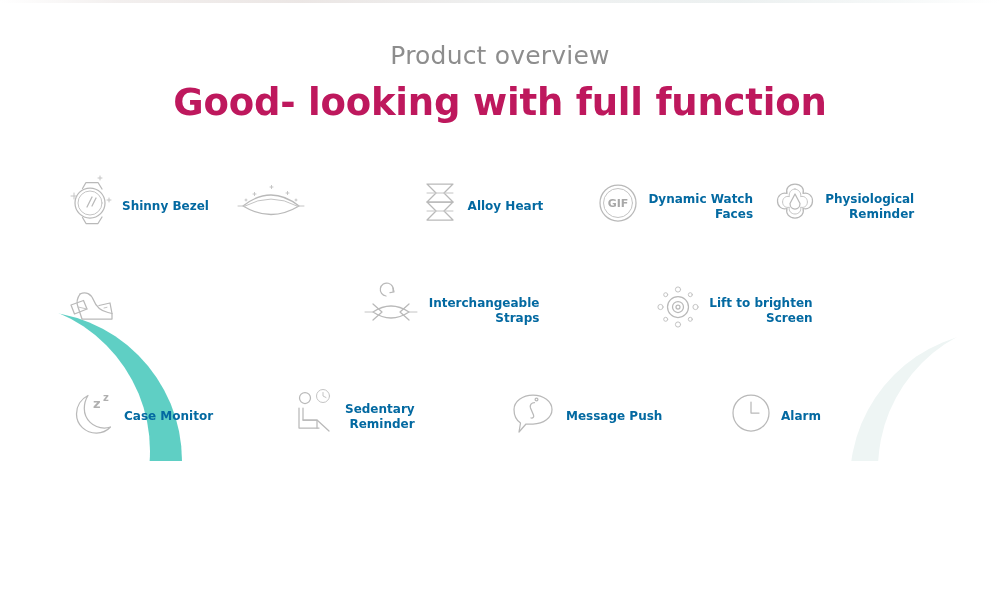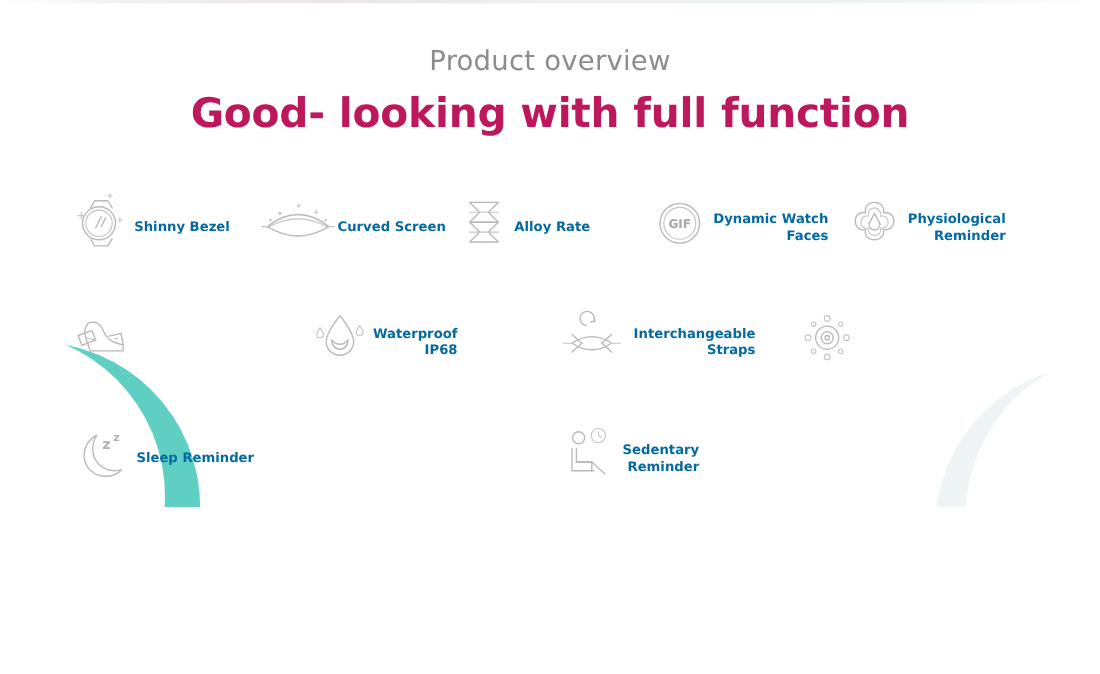--- a/index.html
+++ b/index.html
@@ -207,33 +207,32 @@
             <path class="ln" d="M8 34 Q36 12 64 34 Q36 51 8 34 Z"></path>
             <path class="ln-thin" d="M10 34 Q36 20 62 34"></path>
             <path class="ln-thin" d="M3 34 L10 34 M62 34 L69 34"></path>
             <path class="ln-thin" d="M18 22 L21 22 M19.5 20.5 L19.5 23.5"></path>
             <path class="ln-thin" d="M35 15 L38 15 M36.5 13.5 L36.5 16.5"></path>
             <path class="ln-thin" d="M51 21 L54 21 M52.5 19.5 L52.5 22.5"></path>
             <path class="ln-thin" d="M10 28 L12 28 M11 27 L11 29"></path>
             <path class="ln-thin" d="M60 28 L62 28 M61 27 L61 29"></path>
           </svg>
         </div>
-        <div class="feature-label">Curved Screen</div>
       </div>
 
       <div class="feature-cell">
         <div class="icon-box">
           <svg width="56" height="62" viewBox="0 0 56 62">
             <path class="ln" d="M15 12 L41 12 L32 21 L41 30 L15 30 L24 21 Z"></path>
             <path class="ln" d="M15 30 L41 30 L32 39 L41 48 L15 48 L24 39 Z"></path>
             <path class="ln-thin" d="M15 21 L41 21"></path>
             <path class="ln-thin" d="M15 39 L41 39"></path>
           </svg>
         </div>
-        <div class="feature-label">Alloy Rate</div>
+        <div class="feature-label">Alloy Heart</div>
       </div>
 
       <div class="feature-cell">
         <div class="icon-box">
           <svg width="60" height="62" viewBox="0 0 60 62">
             <circle class="ln" cx="30" cy="31" r="18"></circle>
             <circle class="ln-thin" cx="30" cy="31" r="14.5"></circle>
             <text class="gif-text" x="30" y="35" text-anchor="middle">GIF</text>
           </svg>
         </div>
@@ -278,32 +277,20 @@
             <path class="ln" d="M22 18 C28 15 33 18 35.5 24 C38 30.5 43 35 50 36.5 L54 37.5 L54 43 L24 43"></path>
             <path class="ln" d="M22 18 C19 22 18.5 27 20 31 L24 43"></path>
             <path class="ln" d="M13 29 L25.5 24.5 L29 33 L16.5 38 Z"></path>
             <path class="ln" d="M41 29.5 L52 27 L54 37.5"></path>
             <path class="ln-thin" d="M20 31 L29 33"></path>
             <path class="ln-thin" d="M46 32 L49 31.3"></path>
           </svg>
         </div>
       </div>
 
-      <div class="feature-cell">
-        <div class="icon-box">
-          <svg width="60" height="62" viewBox="0 0 60 62">
-            <path class="ln" d="M30 11 C30 11 42.5 26 42.5 34.5 C42.5 41.5 37 47 30 47 C23 47 17.5 41.5 17.5 34.5 C17.5 26 30 11 30 11 Z"></path>
-            <path class="ln" d="M22.5 33 C22.5 33 25.5 37 30 37 C34.5 37 37.5 33 37.5 33 C37.5 37 34.5 41.5 30 41.5 C25.5 41.5 22.5 37 22.5 33 Z"></path>
-            <path class="ln-thin" d="M12 22 C12 22 15 26 15 28 C15 29.8 13.7 31 12 31 C10.3 31 9 29.8 9 28 C9 26 12 22 12 22 Z"></path>
-            <path class="ln-thin" d="M48 20 C48 20 51 24 51 26 C51 27.8 49.7 29 48 29 C46.3 29 45 27.8 45 26 C45 24 48 20 48 20 Z"></path>
-          </svg>
-        </div>
-        <div class="feature-label">Waterproof
-IP68</div>
-      </div>
 
       <div class="feature-cell">
         <div class="icon-box">
           <svg width="76" height="62" viewBox="0 0 76 62">
             <path class="ln" d="M20 36 Q38 24 56 36 Q38 48 20 36 Z"></path>
             <path class="ln" d="M20 28 L29 36 L20 44"></path>
             <path class="ln" d="M56 28 L47 36 L56 44"></path>
             <path class="ln-thin" d="M12 36 L20 36 M56 36 L64 36"></path>
             <path class="ln" d="M33 20 A6.5 6.5 0 1 1 40 15.5"></path>
             <path class="ln" d="M40 12 L41 16 L37 16.6"></path>
@@ -323,49 +310,70 @@
             <circle class="ln-thin" cx="31" cy="13.5" r="2.6"></circle>
             <circle class="ln-thin" cx="31" cy="48.5" r="2.6"></circle>
             <circle class="ln-thin" cx="13.5" cy="31" r="2.6"></circle>
             <circle class="ln-thin" cx="48.5" cy="31" r="2.6"></circle>
             <circle class="ln-thin" cx="18.7" cy="18.7" r="2"></circle>
             <circle class="ln-thin" cx="43.3" cy="18.7" r="2"></circle>
             <circle class="ln-thin" cx="18.7" cy="43.3" r="2"></circle>
             <circle class="ln-thin" cx="43.3" cy="43.3" r="2"></circle>
           </svg>
         </div>
+        <div class="feature-label">Lift to brighten
+Screen</div>
       </div>
     </div>
 
     <div class="feature-row row-3">
 
       <div class="feature-cell">
         <div class="icon-box">
           <svg width="66" height="62" viewBox="0 0 66 62">
             <path class="ln" d="M30 13.5 C23 17 18.5 24 18.5 32 C18.5 43 27.5 51 38.5 51 C44 51 49 48.8 52.5 45 C50.5 45.6 48.5 46 46.3 46 C35.3 46 26.3 37.5 26.3 26.5 C26.3 21.8 27.6 17.3 30 13.5 Z"></path>
             <text class="z-text" x="35" y="26" font-size="13">z</text>
             <text class="z-text" x="45" y="19" font-size="10">z</text>
           </svg>
         </div>
-        <div class="feature-label">Sleep Reminder</div>
+        <div class="feature-label">Case Monitor</div>
       </div>
 
       <div class="feature-cell">
         <div class="icon-box">
           <svg width="66" height="62" viewBox="0 0 66 62">
             <circle class="ln" cx="26" cy="16" r="5.5"></circle>
             <path class="ln" d="M20 26 L20 46 L40 46"></path>
             <path class="ln" d="M24 26 L24 38 L38 38 L50 49"></path>
             <path class="ln" d="M24 38 L38 38 L38 46"></path>
             <circle class="ln-thin" cx="44" cy="14" r="6.5"></circle>
             <path class="ln-thin" d="M44 10.5 L44 14 L47 15.5"></path>
           </svg>
         </div>
         <div class="feature-label">Sedentary
 Reminder</div>
       </div>
 
-
-
+      <div class="feature-cell">
+        <div class="icon-box">
+          <svg width="66" height="62" viewBox="0 0 66 62">
+            <path class="ln" d="M33 13 C43.5 13 52 19.5 52 27.5 C52 35.5 43.5 42 33 42 L26 42 L19 50 L20.5 41 C16.5 38.3 14 33.2 14 27.5 C14 19.5 22.5 13 33 13 Z"></path>
+            <path class="ln" d="M34.5 20.5 C31.5 20.5 29.5 23 30.5 26 L33.5 33 C34.3 35 33 36.5 31 36"></path>
+            <circle class="ln" cx="36.5" cy="17.5" r="1.4"></circle>
+          </svg>
+        </div>
+        <div class="feature-label">Message Push</div>
+      </div>
+
+
+      <div class="feature-cell">
+        <div class="icon-box">
+          <svg width="60" height="62" viewBox="0 0 60 62">
+            <circle class="ln" cx="30" cy="31" r="18"></circle>
+            <path class="ln" d="M30 20 L30 31 L38 31"></path>
+          </svg>
+        </div>
+        <div class="feature-label">Alarm</div>
+      </div>
     </div>
 
   </div>
 </div>
 
 </body></html>

